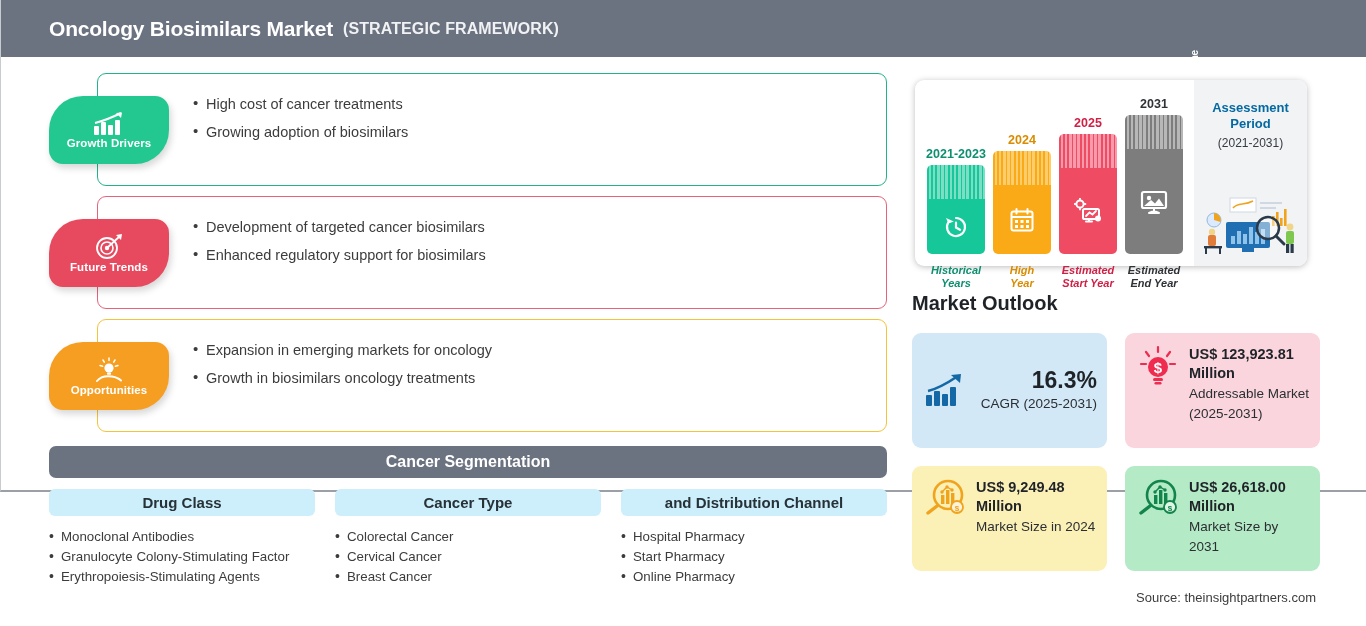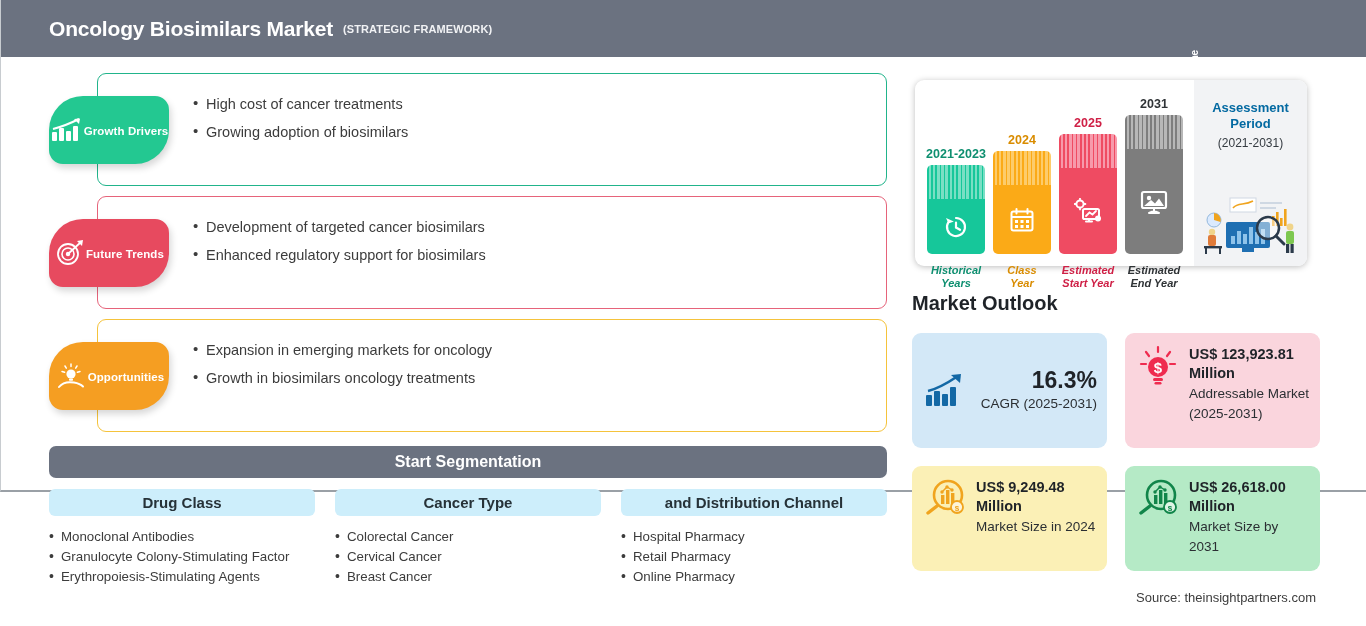--- a/index.html
+++ b/index.html
@@ -23,21 +23,21 @@
     width: 1366px; height: 57px;
     background: #6b7280;
     display: flex; align-items: center;
   }
   .header-title {
     margin-left: 48px;
     font-size: 21px; font-weight: bold; color: #ffffff;
     letter-spacing: -0.2px;
   }
   .header-sub {
-    margin-left: 10px; font-size: 11px; font-weight: bold; color: #f1f2f4;
+    margin-left: 10px; font-size: 16px; font-weight: bold; color: #f1f2f4;
     letter-spacing: 0.1px;
   }
   .logo {
     position: absolute; right: 58px; top: 24px;
     width: 120px; height: 40px; color: #fff; margin-top: 35px;
   }
   .logo .the {
     position: absolute; left: 0; top: 8px;
     font-size: 10px; font-weight: bold;
     transform: rotate(-90deg); transform-origin: left top;
@@ -81,21 +81,21 @@
   }
   .bullets li::before {
     content: "\2022"; position: absolute; left: 0; top: -1px;
     font-size: 15px; color: #3c3c3c;
   }
 
   .badge {
     position: absolute; left: 48px;
     width: 120px; height: 68px;
     border-radius: 34px 14px 34px 14px;
-    display: flex; 
+    display: flex; flex-direction: column;
     align-items: center; justify-content: center;
     box-shadow: 2px 4px 7px rgba(0,0,0,0.16);
     color: #fff;
   }
   .badge.b1 { top: 96px;  background: #23c891; }
   .badge.b2 { top: 219px; background: #e74a5f; }
   .badge.b3 { top: 342px; background: #f59e22; }
   .badge-label {
     font-size: 11.5px; font-weight: bold; letter-spacing: 0.1px;
     margin-top: 1px;
@@ -275,21 +275,21 @@
             <path d="M26 8.5 L23.4 9.3"></path>
         </g>
         <circle cx="17" cy="11" r="4.6" fill="#fff"></circle>
         <rect x="15" y="15.4" width="4" height="2.4" fill="#fff" rx="0.8"></rect>
         <path d="M5 24 C9 19, 14 18.5, 20 19.5 C24 20.2, 27 21.5, 29 23.5" stroke="#fff" stroke-width="2" fill="none" stroke-linecap="round"></path>
       </svg>
     </span>
     <span class="badge-label">Opportunities</span>
   </div>
 
-  <div class="seg-title">Start Segmentation</div>
+  <div class="seg-title">Cancer Segmentation</div>
   <div class="seg-cols">
     <div class="seg-col">
       <div class="seg-pill">Drug Class</div>
       <ul class="seg-list">
         <li>Monoclonal Antibodies</li>
         <li>Granulocyte Colony-Stimulating Factor</li>
         <li>Erythropoiesis-Stimulating Agents</li>
       </ul>
     </div>
     <div class="seg-col">
@@ -297,21 +297,21 @@
       <ul class="seg-list">
         <li>Colorectal Cancer</li>
         <li>Cervical Cancer</li>
         <li>Breast Cancer</li>
       </ul>
     </div>
     <div class="seg-col">
       <div class="seg-pill">and Distribution Channel</div>
       <ul class="seg-list">
         <li>Hospital Pharmacy</li>
-        <li>Retail Pharmacy</li>
+        <li>Start Pharmacy</li>
         <li>Online Pharmacy</li>
       </ul>
     </div>
   </div>
 
   <div class="assess-card">
     <div class="bars" id="bars">
         <div class="bar-wrap" style="left: 12px;">
           <div class="bar-year" style="color: rgb(14, 143, 112);">2021-2023</div>
           <div class="bar" style="height: 89px;">
@@ -343,21 +343,21 @@
                   <rect x="11.5" y="13" width="3" height="3"></rect>
                   <rect x="17" y="13" width="3" height="3"></rect>
                   <rect x="6" y="18" width="3" height="3"></rect>
                   <rect x="11.5" y="18" width="3" height="3"></rect>
                   <rect x="17" y="18" width="3" height="3"></rect>
                 </g>
               </svg>
             </div>
           </div>
           <div class="bar-caption" style="color: rgb(217, 140, 0);">
-            <div>Class</div>
+            <div>High</div>
             <div>Year</div>
           </div>
         </div>
         <div class="bar-wrap" style="left: 144px;">
           <div class="bar-year" style="color: rgb(207, 32, 70);">2025</div>
           <div class="bar" style="height: 120px;">
             <div class="bar-top" style="background: repeating-linear-gradient(90deg, rgb(239, 75, 98) 0px, rgb(239, 75, 98) 1.6px, rgb(247, 154, 171) 1.6px, rgb(247, 154, 171) 4.2px);"></div>
             <div class="bar-bot" style="background: rgb(239, 75, 98);">
               <svg width="28" height="26" viewBox="0 0 28 26">
                 <circle cx="6" cy="6" r="3.6" fill="none" stroke="#ffffff" stroke-width="2"></circle>

